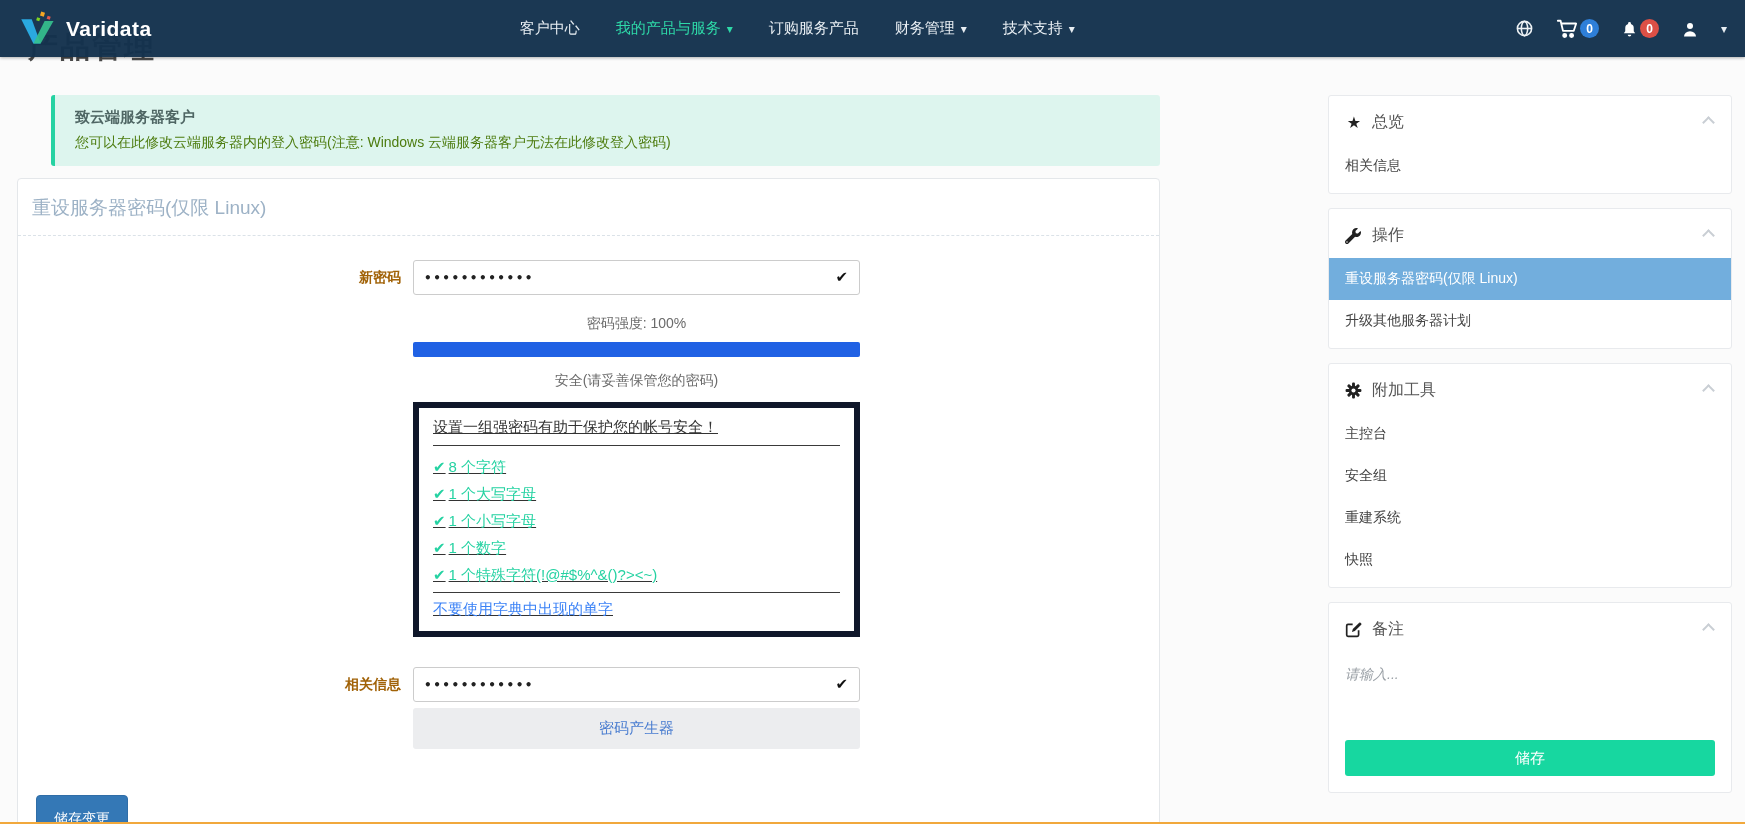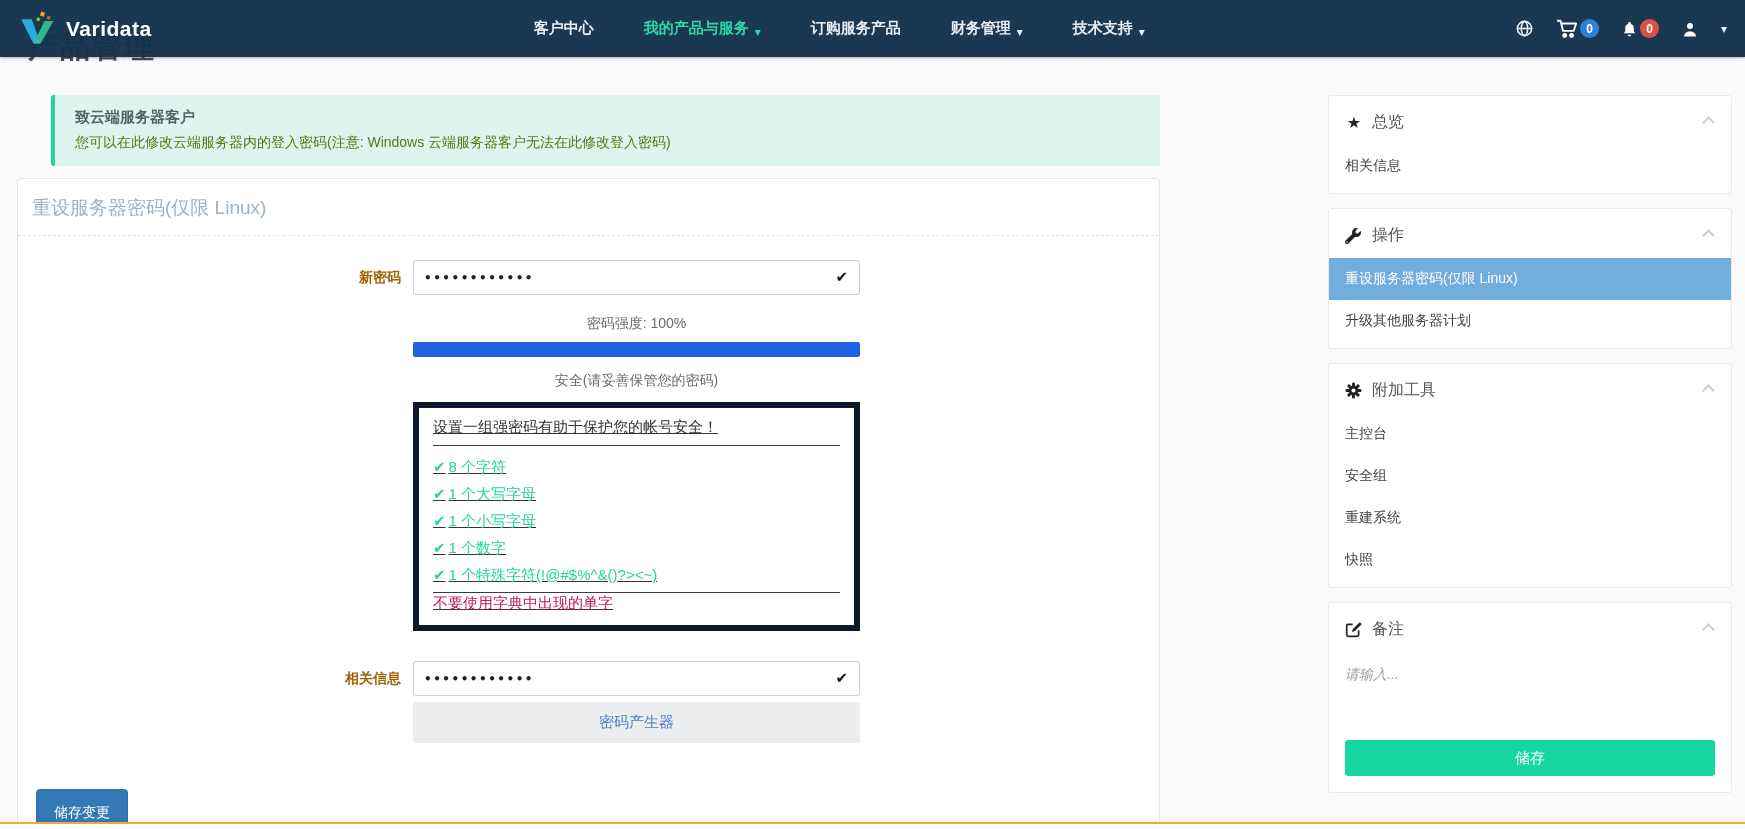--- a/index.html
+++ b/index.html
@@ -18,21 +18,21 @@
   
   .navbar {
     position:absolute; top:0; left:0; width:100%; height:57px; z-index:10;
     background:rgba(20,50,77,0.97);
     display:flex; align-items:center; padding:0 18px;
     box-shadow:0 1px 3px rgba(0,0,0,.3);
   }
   .logo { display:flex; align-items:center; gap:6px; }
   .logo-text { color:#fff; font-size:21px; letter-spacing:0.5px; font-weight:bold; }
   .nav-menu { display:flex; align-items:center; gap:36px; margin-left:368px; }
-  .nav-item { color:#e8eef3; font-size:15px; font-weight:bold; cursor:pointer; display:flex; align-items:flex-end; gap:6px; white-space:nowrap;margin-left:14px; }
+  .nav-item { color:#e8eef3; font-size:15px; font-weight:normal; cursor:pointer; display:flex; align-items:center; gap:6px; white-space:nowrap; }
   .nav-item.active { color:#2ed9a8; }
   .caret { font-size:12px; line-height:1; }
   .nav-right { margin-left:auto; display:flex; align-items:center; gap:22px; }
   .nav-icon { display:flex; align-items:center; cursor:pointer; }
   .icon-with-badge { display:flex; align-items:center; gap:2px; cursor:pointer; }
   .badge { width:19px; height:19px; border-radius:50%; color:#fff; font-size:12px;
            display:flex; align-items:center; justify-content:center; font-weight:bold; }
   .badge-blue { background:#2e7fd9; }
   .badge-red  { background:#dd5046; }
   .nav-caret { color:#e8eef3; font-size:12px; cursor:pointer; }
@@ -84,21 +84,21 @@
 
   .req-box {
     margin-top:12px; border:6px solid #0f172a; background:#fff;
     padding:10px 14px 12px 14px;
     text-decoration:underline;
   }
   .req-intro { font-size:15px; color:#333; padding-bottom:8px; border-bottom:1px solid #3a3a3a; }
   .req-list { padding:7px 0 4px 0; }
   .req-item { font-size:15px; color:#25d2a2; line-height:27px; display:flex; align-items:center; }
   .req-check { font-weight:bold; margin-right:3px; }
-  .req-footer { font-size:15px; color:#be185d; padding-top:1px; border-top:1px solid #3a3a3a; }
+  .req-footer { font-size:15px; color:#3b82f6; padding-top:7px; border-top:1px solid #3a3a3a; }
 
   .row-confirm { margin-top:30px; }
   .gen-btn {
     margin-top:6px; width:100%; height:41px; background:#ecedef; border:none; border-radius:3px;
     color:#4a7dd0; font-size:15px; cursor:pointer; font-family:inherit;
   }
   .save-btn {
     margin:46px 0 10px 18px; display:inline-block;
     background:#3478b6; color:#fff; border:1px solid #2f6da7; border-radius:4px;
     padding:14px 17px; font-size:14px; cursor:pointer; font-family:inherit;

